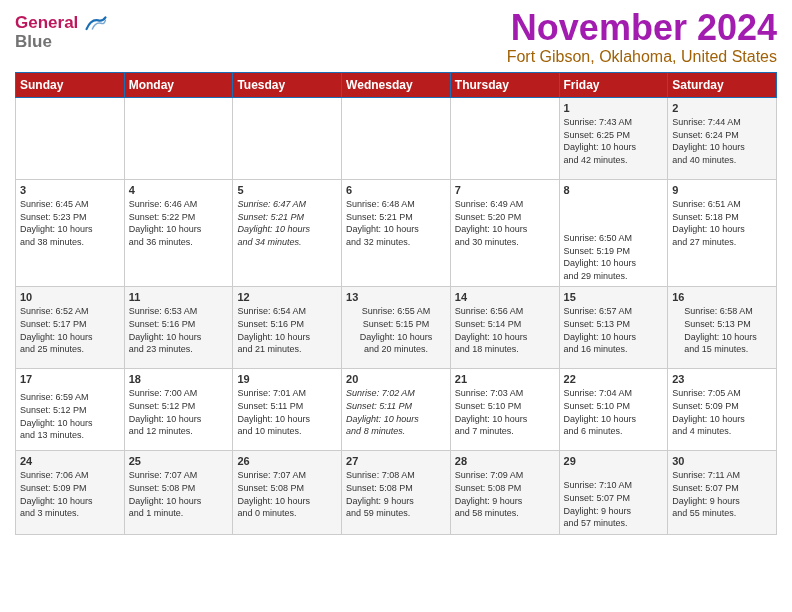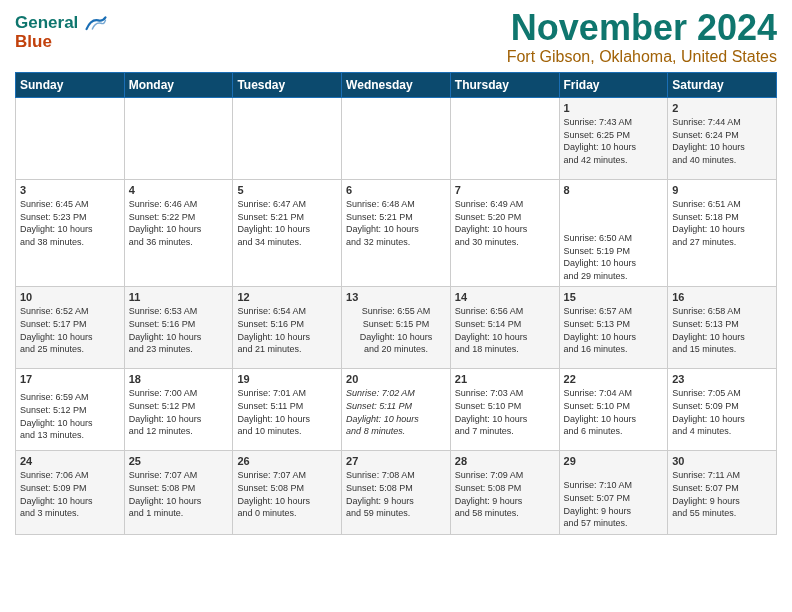--- a/index.html
+++ b/index.html
@@ -29,35 +29,35 @@
       width: 28px;
       height: 24px;
       margin-left: 2px;
     }
     .title-block {
       text-align: right;
     }
     .month-title {
       font-size: 36px;
       font-weight: bold;
-      color: #0f766e;
+      color: #a21caf;
       line-height: 1;
     }
     .location {
       font-size: 16px;
       color: #a16207;
       margin-top: 2px;
     }
     table {
       width: 100%;
       border-collapse: collapse;
       table-layout: fixed;
     }
     thead th {
-      background-color: #0c4a6e;
+      background-color: #b91c1c;
       color: #fff;
       font-size: 12px;
       font-weight: bold;
       padding: 5px 4px;
       text-align: left;
       border: 1px solid #1a6eb5;
     }
     tbody td {
       border: 1px solid #ccc;
       vertical-align: top;
@@ -86,27 +86,27 @@
     }
   </style>
 </head>
 <body>
 
 <div class="container">
   <div class="header-row">
     <div class="logo">
       <div>
         <div style="font-size:17px;font-weight:bold;color:#333;line-height:1.1;">
-          <span style="color:#0f766e;">General</span>
+          <span style="color:#be185d;">General</span>
           <svg class="logo-icon" viewBox="0 0 30 22" style="display:inline-block;vertical-align:middle;width:22px;height:16px;">
             <path d="M2 18 Q8 4 18 6 Q24 8 28 2" fill="none" stroke="#1a6eb5" stroke-width="3" stroke-linecap="round"></path>
             <path d="M10 18 Q14 8 22 10 Q26 12 28 6" fill="none" stroke="#1a6eb5" stroke-width="2" stroke-linecap="round" opacity="0.6"></path>
           </svg>
         </div>
-        <div style="font-size:17px;font-weight:bold;color:#c2410c;line-height:1.1;">Blue</div>
+        <div style="font-size:17px;font-weight:bold;color:#737373;line-height:1.1;">Blue</div>
       </div>
     </div>
     <div class="title-block">
       <div class="month-title">November 2024</div>
       <div class="location">Fort Gibson, Oklahoma, United States</div>
     </div>
   </div>
 
   <table>
     <thead>
@@ -152,21 +152,21 @@
           </td>
           <td>
             <span class="day-num">4</span>
             <div class="cell-text" style="white-space: pre-line;">Sunrise: 6:46 AM
 Sunset: 5:22 PM
 Daylight: 10 hours
 and 36 minutes.</div>
           </td>
           <td>
             <span class="day-num">5</span>
-            <div class="cell-text" style="white-space: pre-line;">Sunrise: 6:47 AM
+            <div class="cell-text" style="white-space: pre-line; font-style: italic;">Sunrise: 6:47 AM
 Sunset: 5:21 PM
 Daylight: 10 hours
 and 34 minutes.</div>
           </td>
           <td>
             <span class="day-num">6</span>
             <div class="cell-text" style="white-space: pre-line;">Sunrise: 6:48 AM
 Sunset: 5:21 PM
 Daylight: 10 hours
 and 32 minutes.</div>
@@ -231,21 +231,21 @@
           </td>
           <td>
             <span class="day-num">15</span>
             <div class="cell-text" style="white-space: pre-line;">Sunrise: 6:57 AM
 Sunset: 5:13 PM
 Daylight: 10 hours
 and 16 minutes.</div>
           </td>
           <td>
             <span class="day-num">16</span>
-            <div class="cell-text" style="white-space: pre-line;">Sunrise: 6:58 AM
+            <div class="cell-text" style="white-space: pre-line; margin-left: 12px;">Sunrise: 6:58 AM
 Sunset: 5:13 PM
 Daylight: 10 hours
 and 15 minutes.</div>
           </td>
         </tr>
         <tr>
           <td>
             <span class="day-num">17</span>
             <div class="cell-text" style="white-space: pre-line; margin-top: 6px;">Sunrise: 6:59 AM
 Sunset: 5:12 PM

